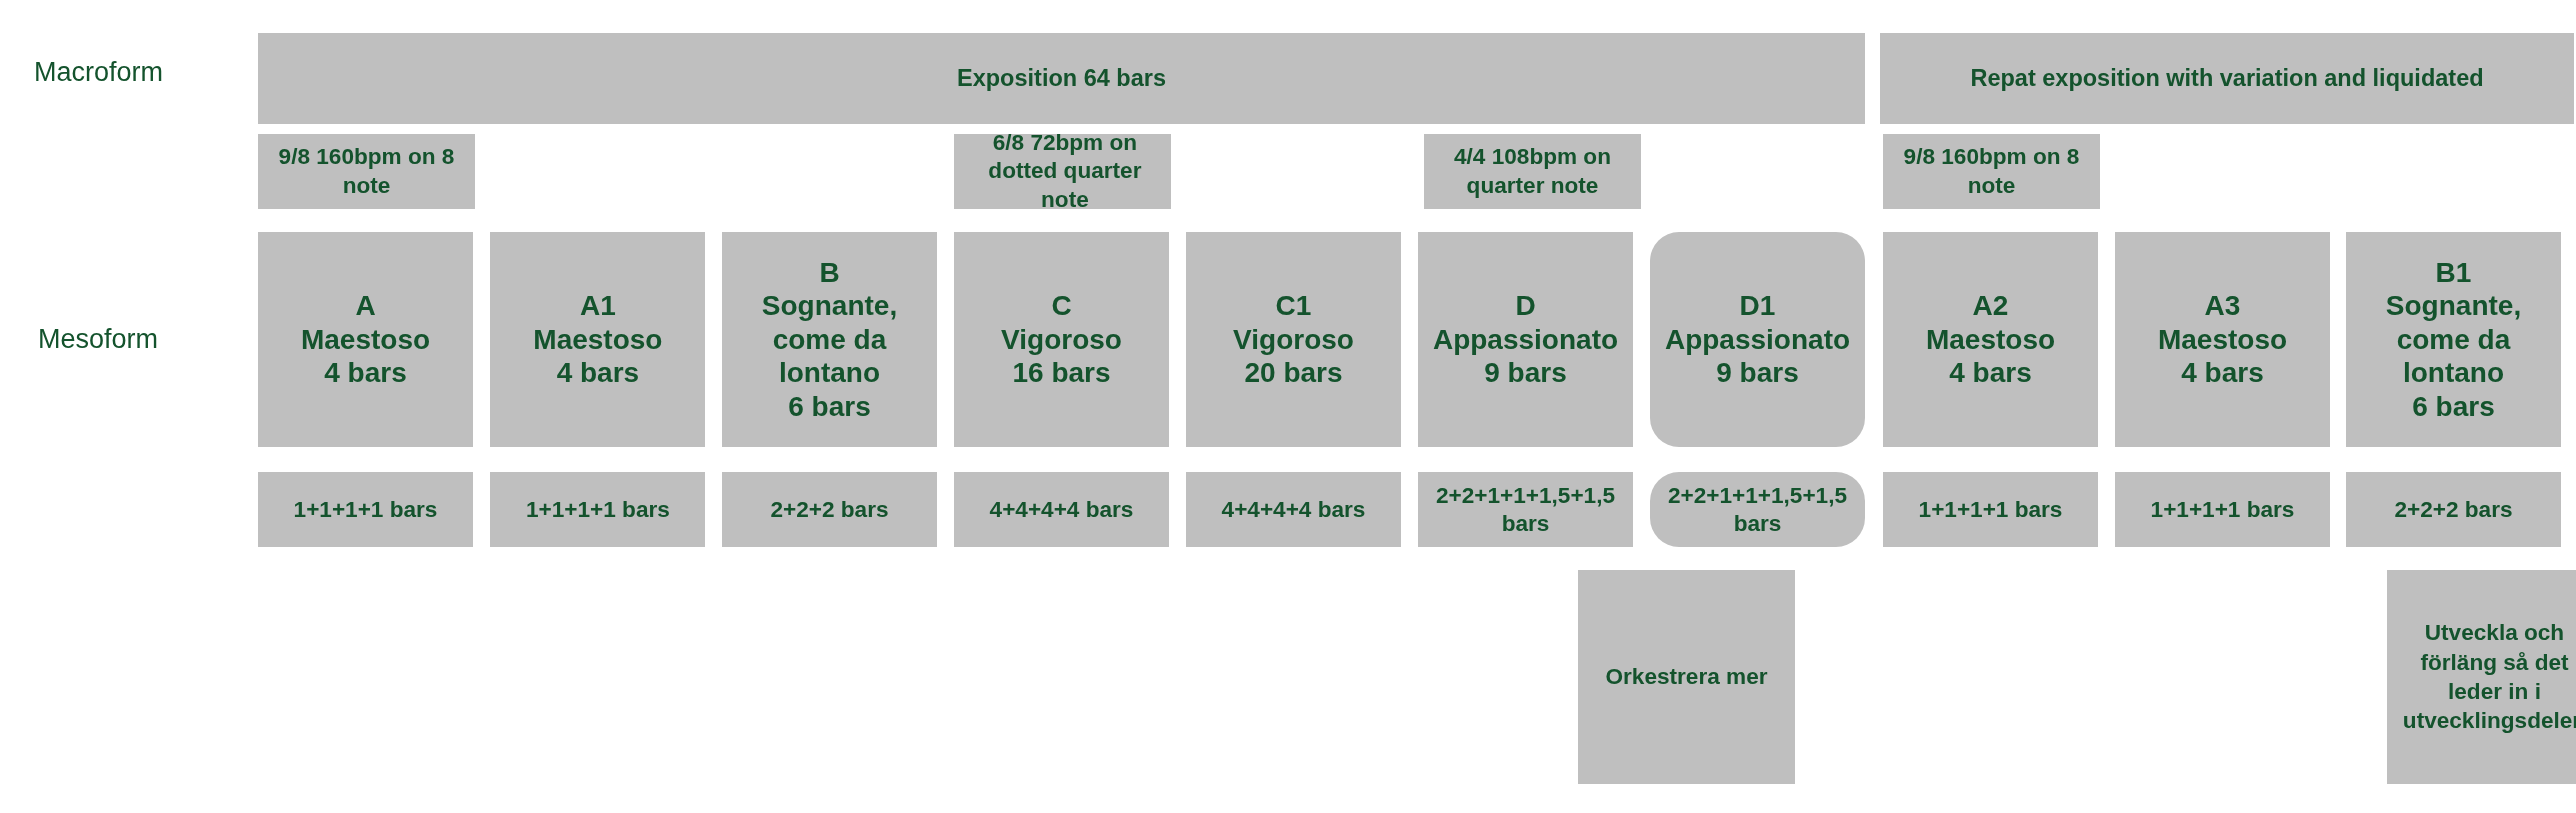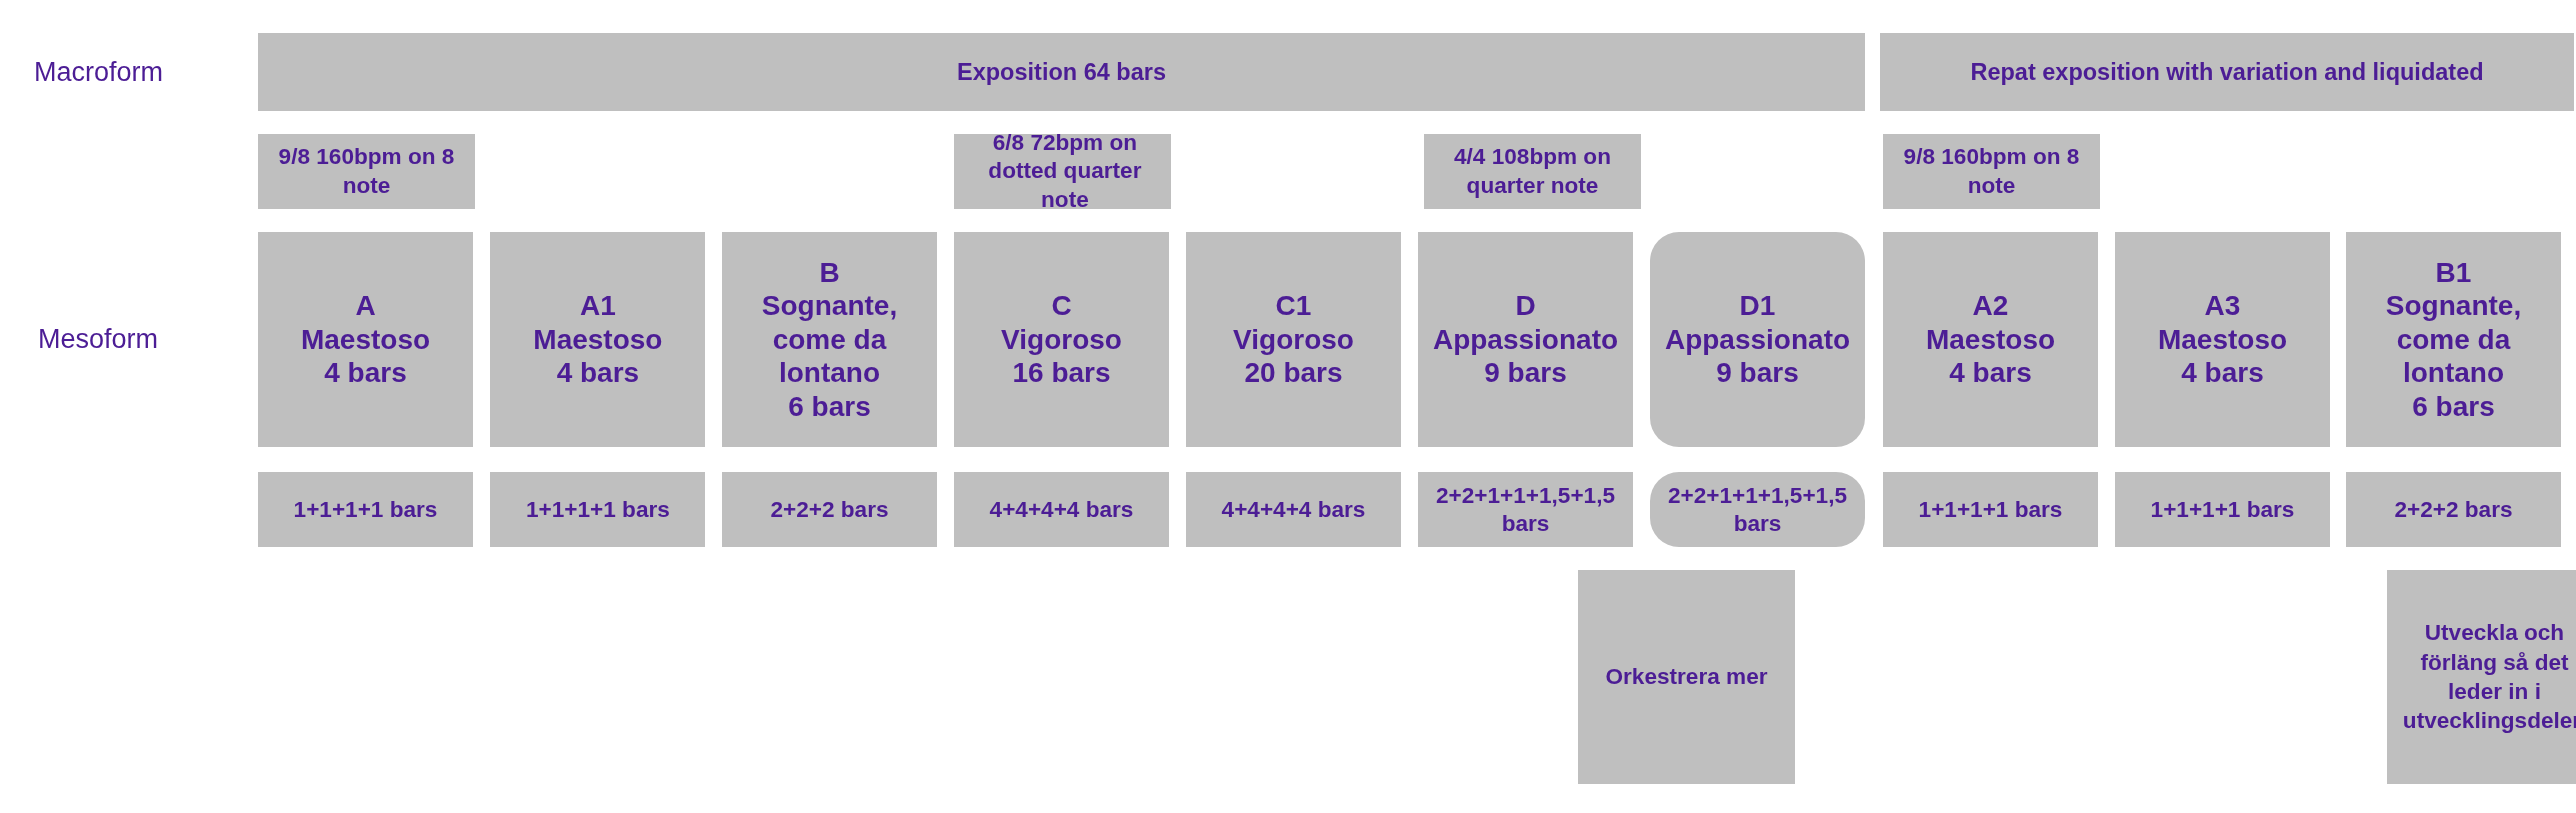--- a/index.html
+++ b/index.html
@@ -2,21 +2,21 @@
 <html style="font-size:14.5px"><head>
 <meta charset="utf-8">
 <style>
   html, body { margin: 0; padding: 0; background: #ffffff; }
   .canvas {
     position: relative;
     width: 2576px;
     height: 813px;
     background: #ffffff;
     font-family: "Liberation Sans", sans-serif;
-    color: #4c1d95;
+    color: #14532d;
     overflow: hidden;
   }
   .box {
     position: absolute;
     background: #bfbfbf;
     display: flex;
     align-items: center;
     justify-content: center;
     text-align: center;
     font-weight: bold;
@@ -26,21 +26,21 @@
   }
   .row-label {
     position: absolute;
     display: flex;
     align-items: center;
     font-size: 27px;
     font-weight: 400;
     white-space: pre-line;
   }
   
-  .row-macro { top: 33px;  height: 78px;  }
+  .row-macro { top: 33px;  height: 91px;  }
   .row-tempo { top: 134px; height: 75px;  }
   .row-meso  { top: 232px; height: 215px; }
   .row-sound { top: 472px; height: 75px;  }
   .row-note  { top: 570px; height: 214px; margin-left: 41px; }
 
   
   .c0 { left: 258px;  width: 215px; }
   .c1 { left: 490px;  width: 215px; padding-left: 8px; }
   .c2 { left: 722px;  width: 215px; }
   .c3 { left: 954px; width: 215px; }

